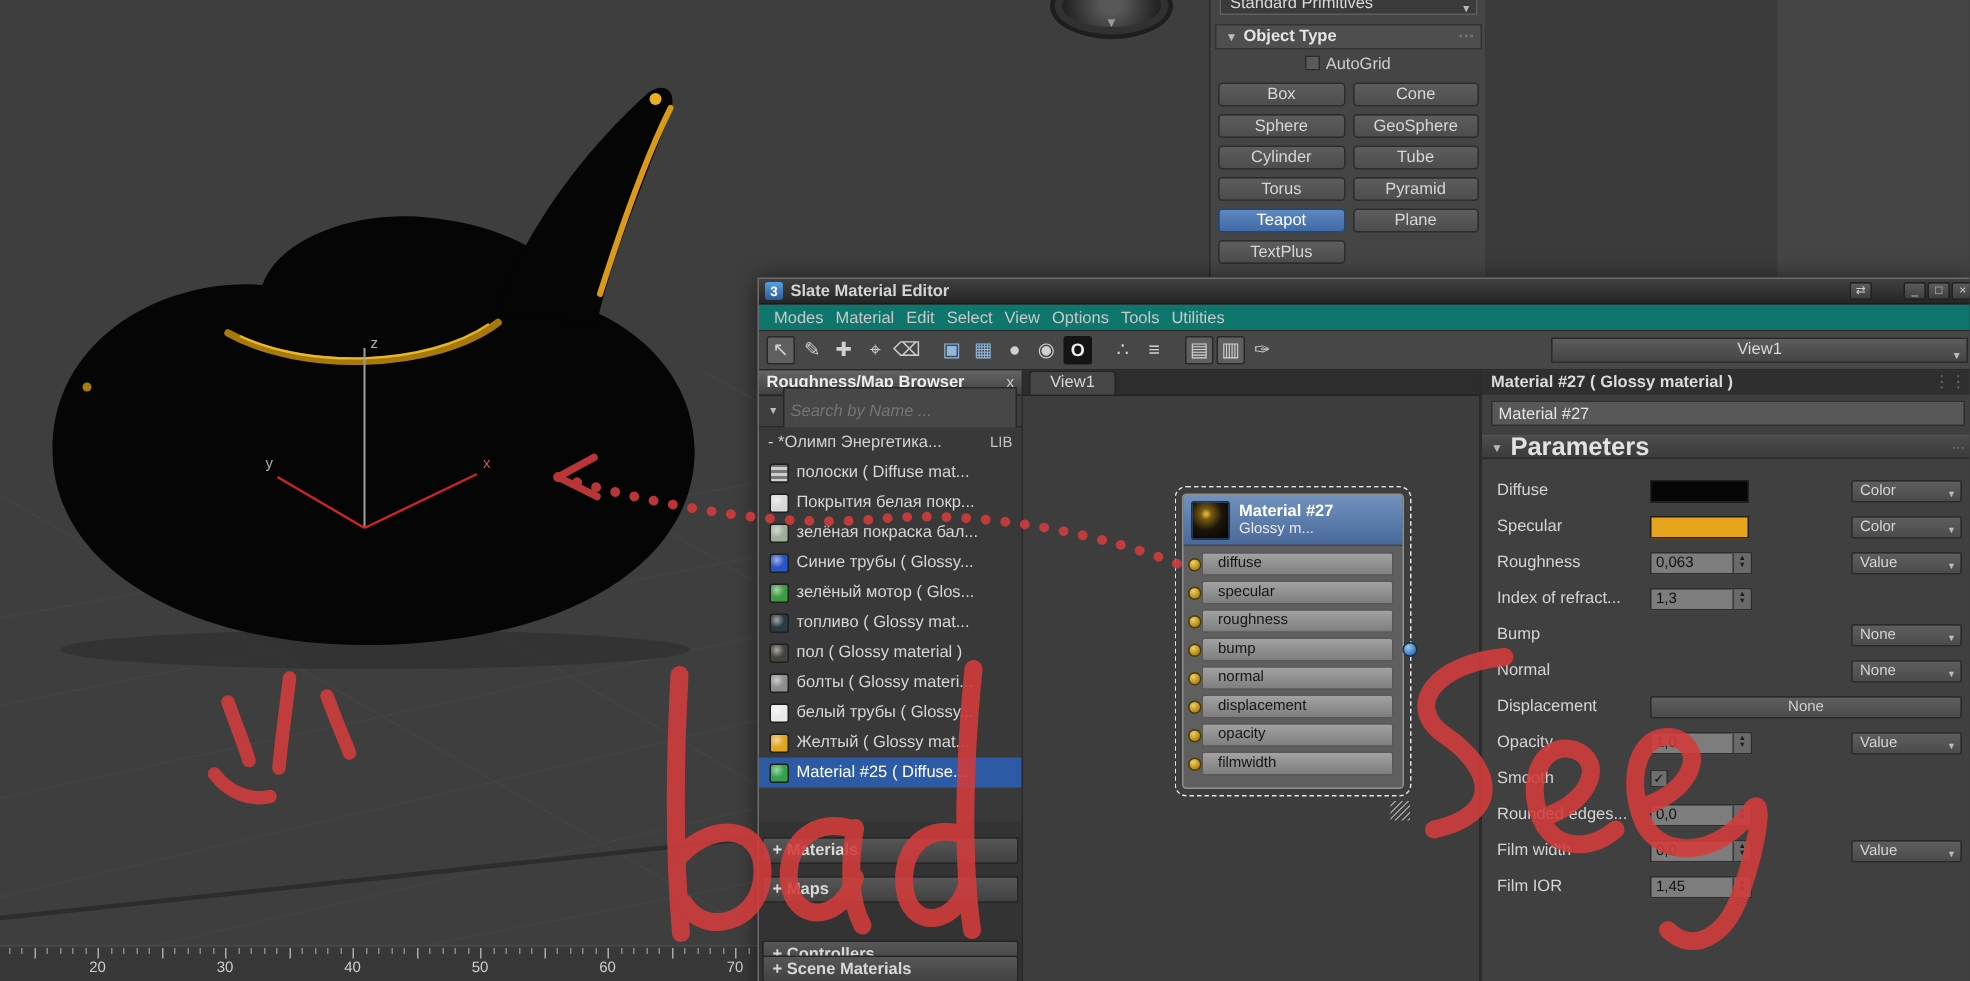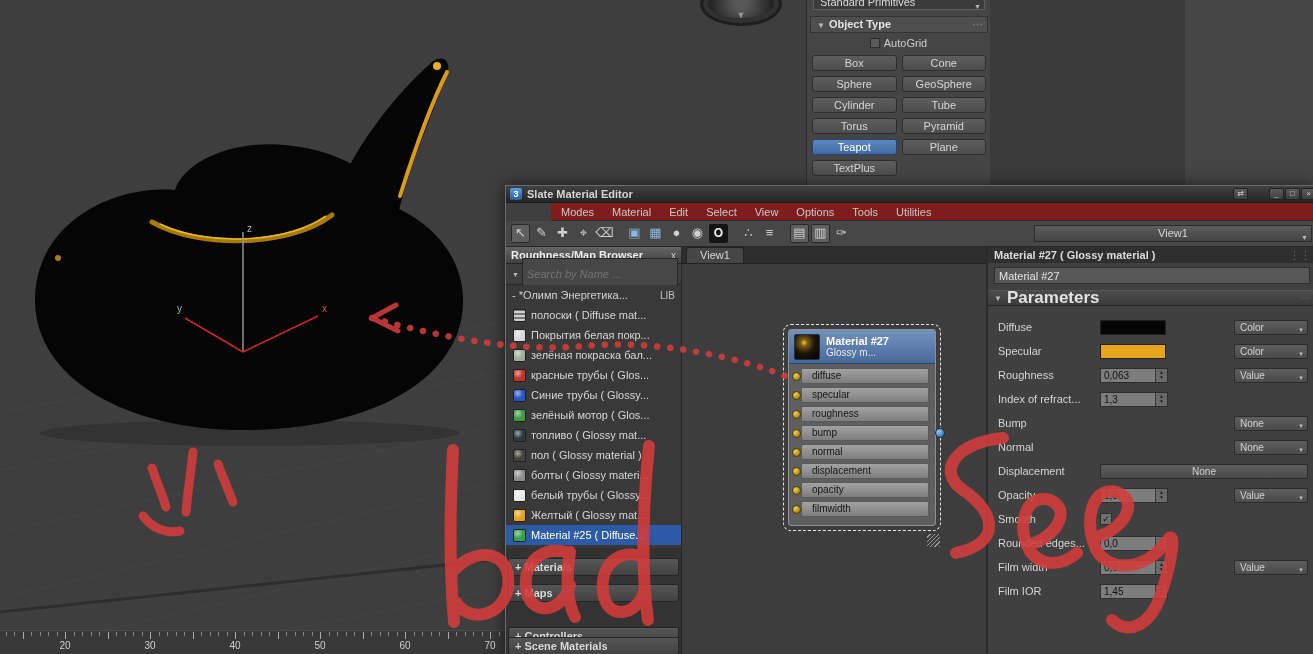--- a/index.html
+++ b/index.html
@@ -36,21 +36,21 @@
            border:3px solid #1e1e1e; box-shadow:inset 0 0 0 5px #313131; color:#999; text-align:center; font-size:9px; line-height:60px; }
 
   
   #editor { position:absolute; left:505px; top:185px; width:810px; height:478px; background:#3f3f3f; border:1px solid #6a6a6a; box-shadow:0 0 14px rgba(0,0,0,.55); z-index:3; }
   .titlebar { height:17px; background:linear-gradient(#414141,#252525); display:flex; align-items:center; padding:0 4px; border-bottom:1px solid #1b1b1b; position:relative; }
   .app-icon { width:12px; height:12px; background:linear-gradient(#58a0e0,#2a5a9a); border-radius:2px; color:#fff; font-size:9px; font-weight:bold; text-align:center; line-height:12px; margin-right:5px; }
   .title-text { font-size:11px; font-weight:bold; color:#d4d4d4; }
   .win-btn { width:15px; height:12px; background:linear-gradient(#5c5c5c,#3e3e3e); border:1px solid #222; font-size:8px; color:#ccc; text-align:center; line-height:10px; border-radius:2px; }
   .dock-btn { position:absolute; right:66px; top:2px; }
   .win-cluster { position:absolute; right:-2px; top:2px; display:flex; gap:1px; }
-  .menubar { height:18px; background:#7f1d1d; border-bottom:1px solid #2c2c2c; display:flex; align-items:center; gap:18px; padding:0 10px;margin-left:45px; }
+  .menubar { height:18px; background:#0f766e; border-bottom:1px solid #2c2c2c; display:flex; align-items:center; gap:8px; padding:0 10px; }
   .menu-item { font-size:11px; color:#c9c9c9; }
   .toolbar { height:26px; background:#474747; border-bottom:1px solid #272727; display:flex; align-items:center; padding:0 4px; position:relative; }
   .tool { width:19px; height:19px; font-size:13px; color:#d0d0d0; text-align:center; line-height:18px; margin:0 1px; }
   .tool.active { background:#5f5f5f; border:1px solid #292929; border-radius:2px; line-height:16px; }
   .tool.badge { background:#141414; color:#f2f2f2; font-weight:bold; border-radius:2px; font-size:12px; }
   .tool.sep { margin-left:10px; }
   .view-hdr { position:absolute; right:2px; top:4px; width:278px; height:17px; background:linear-gradient(#5c5c5c,#444); border:1px solid #2b2b2b; font-size:11px; color:#d8d8d8; text-align:center; line-height:15px; }
   .view-hdr .caret { position:absolute; right:3px; top:4px; font-size:7px; color:#bbb; }
   .editor-body { position:relative; height:415px; }
 
@@ -321,24 +321,20 @@
           </div>
           <div class="b-item">
             <span class="sw" style="background-color: rgb(216, 216, 216);"></span>
             <span>Покрытия белая покр...</span>
           </div>
           <div class="b-item">
             <span class="sw" style="background-color: rgb(159, 174, 155);"></span>
             <span>зелёная покраска бал...</span>
           </div>
           <div class="b-item">
-            <span class="sw" style="background-color: rgb(194, 52, 40);"></span>
-            <span>красные трубы ( Glos...</span>
-          </div>
-          <div class="b-item">
             <span class="sw" style="background-color: rgb(42, 85, 200);"></span>
             <span>Синие трубы ( Glossy...</span>
           </div>
           <div class="b-item">
             <span class="sw" style="background-color: rgb(63, 154, 68);"></span>
             <span>зелёный мотор ( Glos...</span>
           </div>
           <div class="b-item">
             <span class="sw" style="background-color: rgb(44, 58, 66);"></span>
             <span>топливо ( Glossy mat...</span>

